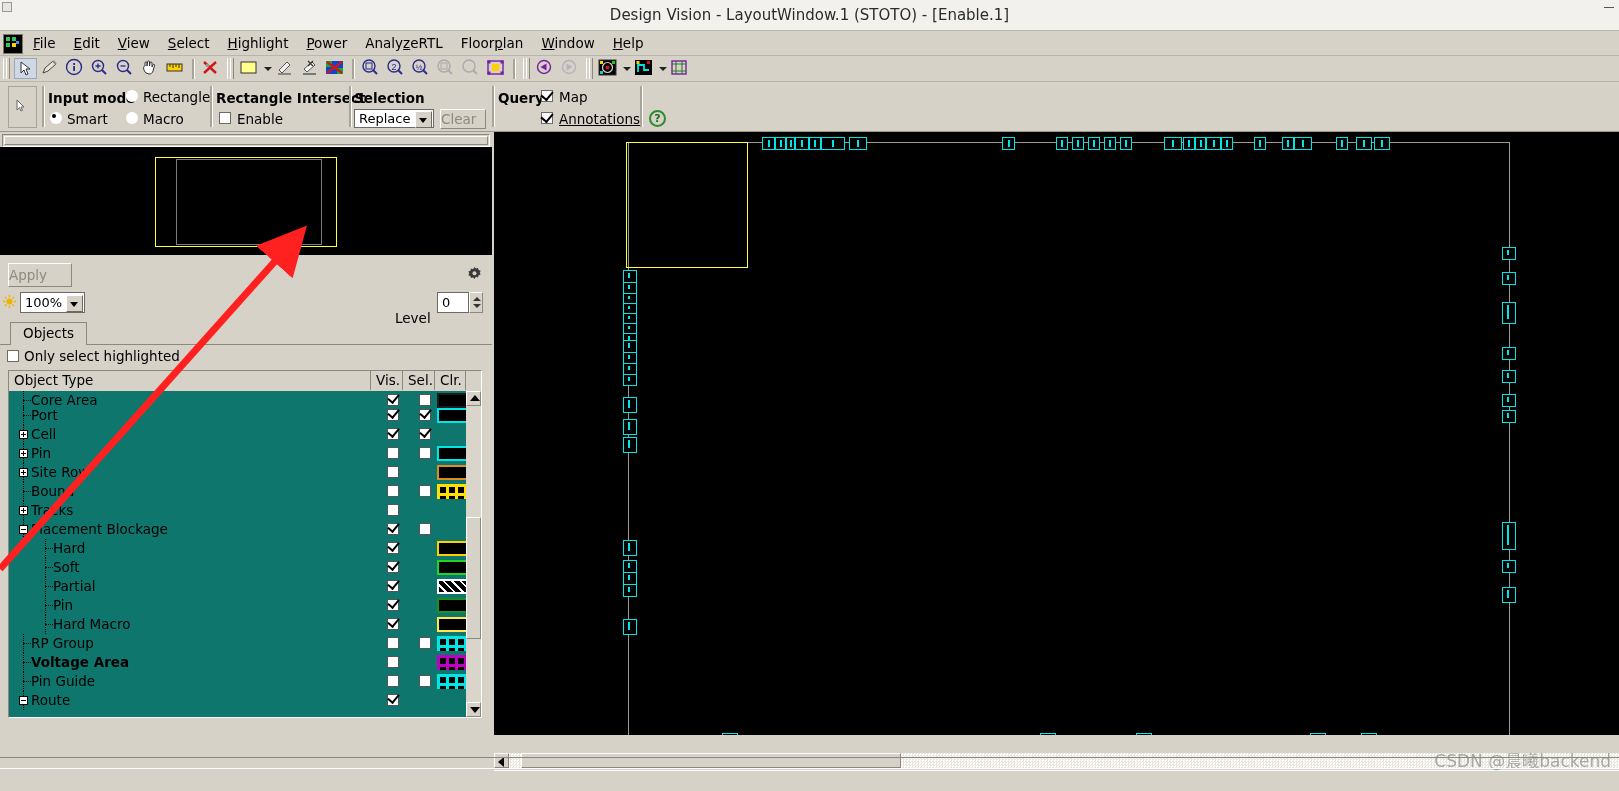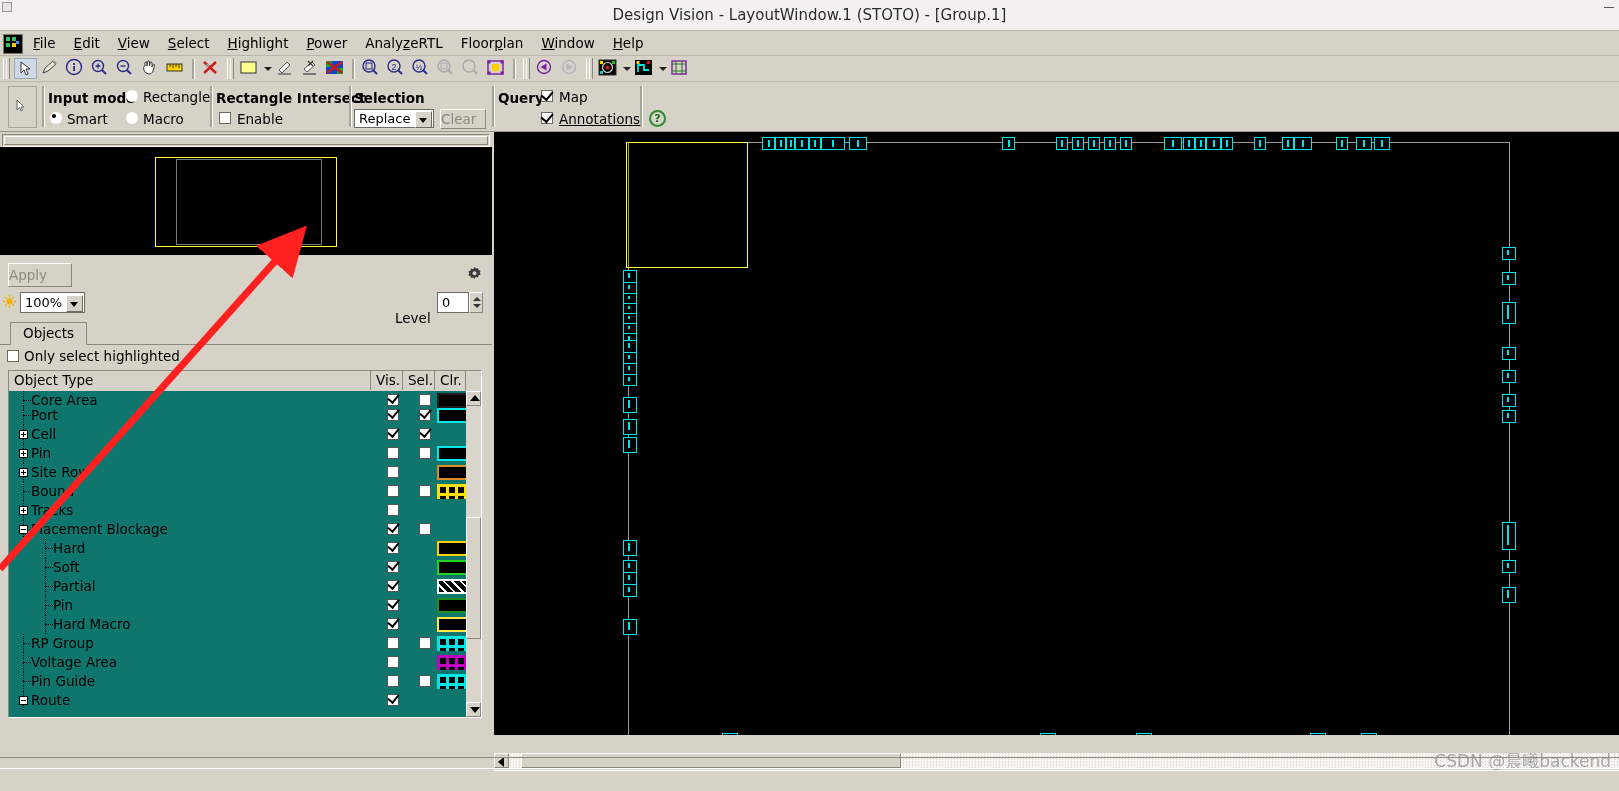--- a/index.html
+++ b/index.html
@@ -161,21 +161,21 @@
 </style>
 </head>
 <body>
 
 <div class="app">
 
   <div class="titlebar">
     <div class="tl-corner">
         <b></b>
       </div>
-    <div class="tt">Design Vision - LayoutWindow.1 (STOTO) - [Group.1]</div>
+    <div class="tt">Design Vision - LayoutWindow.1 (STOTO) - [Enable.1]</div>
     <div class="tb-corner">
         <b></b>
       </div>
   </div>
 
   <div class="menubar">
     <div class="menu-logo">
       <i style="left:2px;top:2px;width:4px;height:4px;"></i>
       <i style="left:8px;top:2px;width:4px;height:4px;"></i>
       <i style="left:2px;top:8px;width:4px;height:4px;"></i>
@@ -580,21 +580,21 @@
             <div class="vline" style="left: 14px; top: 0px; height: 19px;"></div>
             <div class="hline" style="left: 14px; top: 9px; width: 8px;"></div>
             <span class="txt" style="left: 22px;">RP Group</span>
             <span class="tickbox" style="left: 378px;"></span>
             <span class="tickbox" style="left: 410px;"></span>
             <span class="swatch" style="left: 428px; background: repeating-linear-gradient(90deg, rgb(0, 229, 229) 0px, rgb(0, 229, 229) 3px, transparent 3px, transparent 9px) 0% 0% / 9px 9px, repeating-linear-gradient(rgb(0, 229, 229) 0px, rgb(0, 229, 229) 3px, transparent 3px, transparent 9px) 0% 0% / 9px 9px, rgb(0, 0, 0);"></span>
           </div>
           <div class="row">
             <div class="vline" style="left: 14px; top: 0px; height: 19px;"></div>
             <div class="hline" style="left: 14px; top: 9px; width: 8px;"></div>
-            <span class="txt" style="left: 22px;">Voltage Area</span>
+            <span class="txt" style="left: 22px; font-weight: bold;">Voltage Area</span>
             <span class="tickbox" style="left: 378px;"></span>
             <span class="swatch" style="left: 428px; background: repeating-linear-gradient(90deg, rgb(192, 0, 192) 0px, rgb(192, 0, 192) 3px, transparent 3px, transparent 9px) 0% 0% / 9px 9px, repeating-linear-gradient(rgb(192, 0, 192) 0px, rgb(192, 0, 192) 3px, transparent 3px, transparent 9px) 0% 0% / 9px 9px, rgb(0, 0, 0);"></span>
           </div>
           <div class="row">
             <div class="vline" style="left: 14px; top: 0px; height: 19px;"></div>
             <div class="hline" style="left: 14px; top: 9px; width: 8px;"></div>
             <span class="txt" style="left: 22px;">Pin Guide</span>
             <span class="tickbox" style="left: 378px;"></span>
             <span class="tickbox" style="left: 410px;"></span>
             <span class="swatch" style="left: 428px; background: repeating-linear-gradient(90deg, rgb(0, 229, 229) 0px, rgb(0, 229, 229) 3px, transparent 3px, transparent 9px) 0% 0% / 9px 9px, repeating-linear-gradient(rgb(0, 229, 229) 0px, rgb(0, 229, 229) 3px, transparent 3px, transparent 9px) 0% 0% / 9px 9px, rgb(0, 0, 0);"></span>

